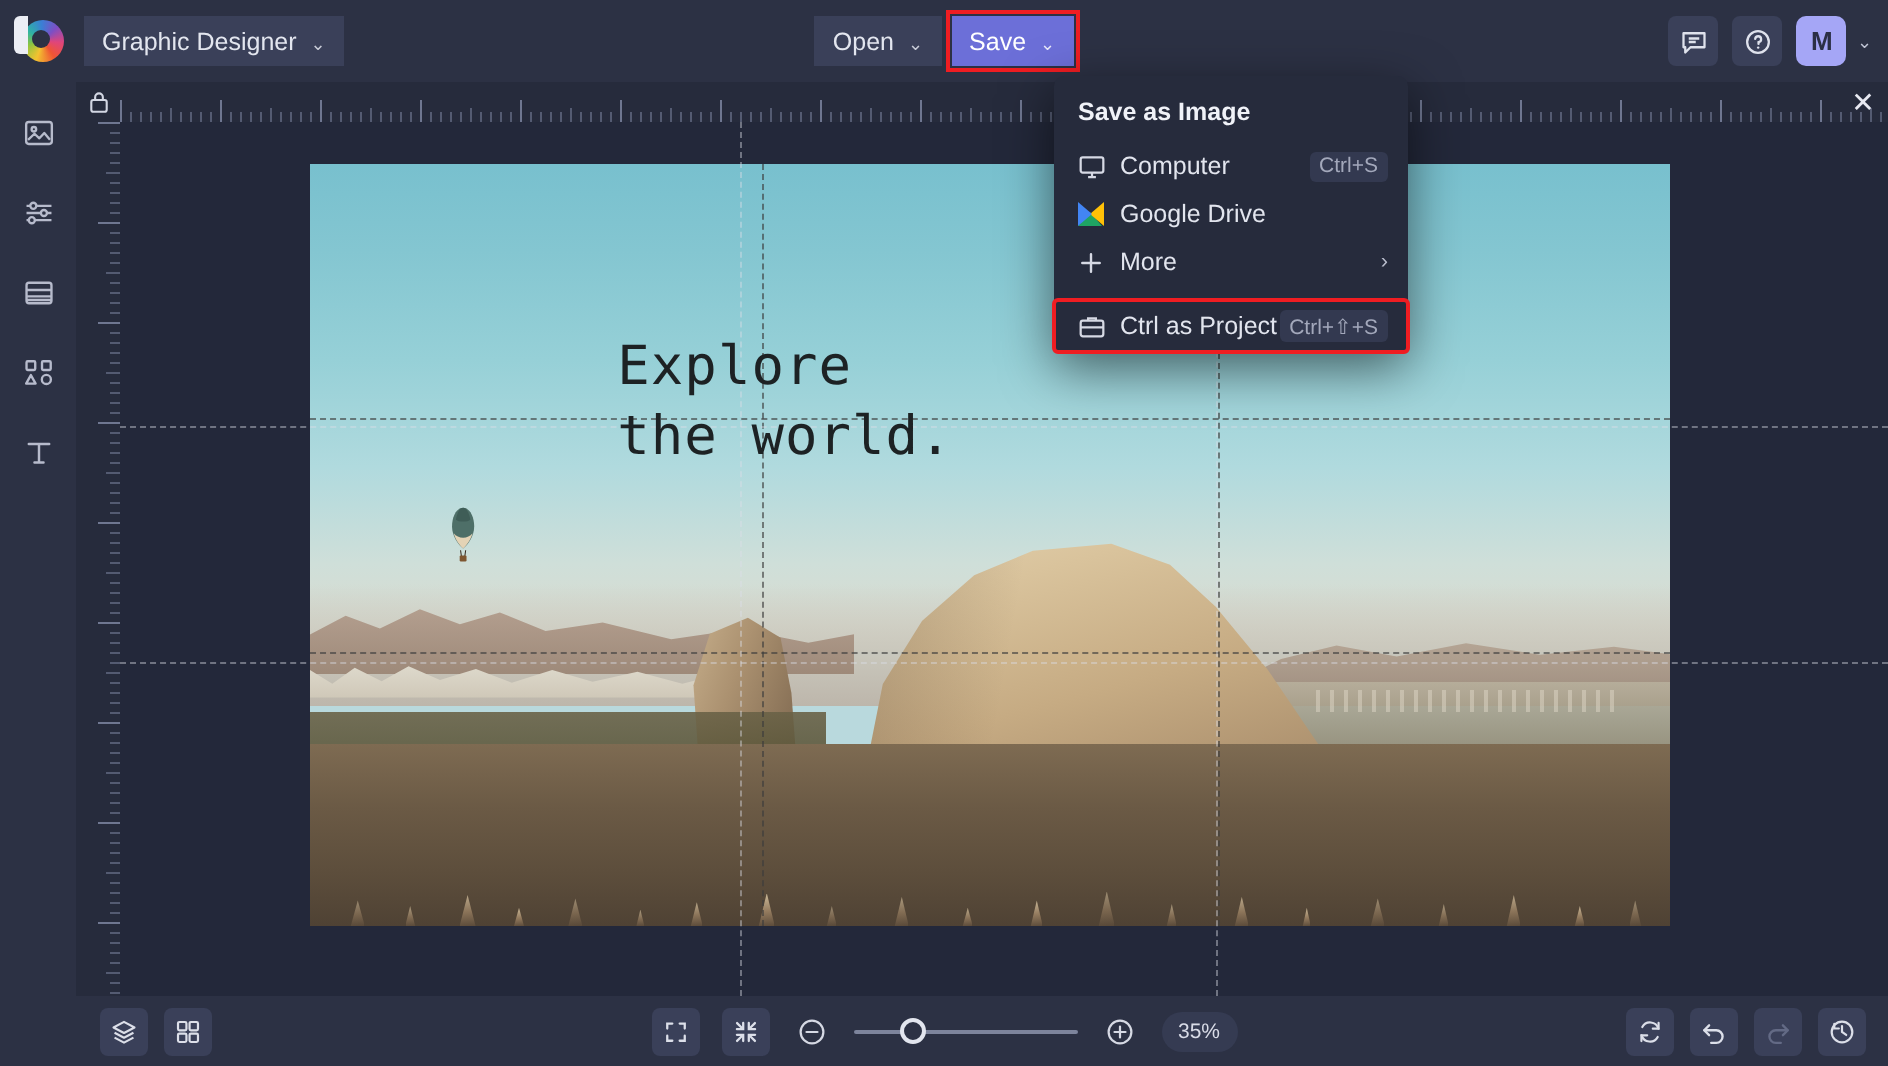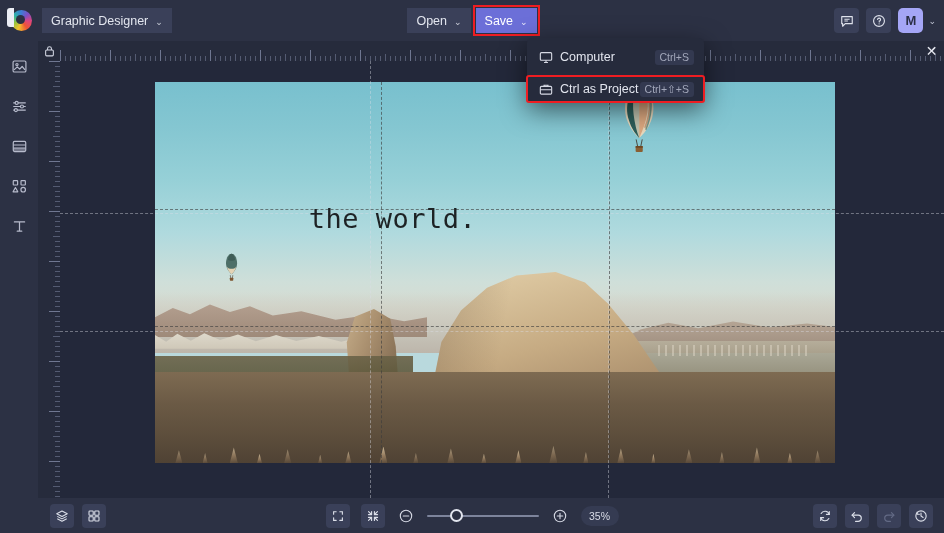--- a/index.html
+++ b/index.html
@@ -707,41 +707,61 @@
         <path d="M4 32c5 7 17 7 22 0-2 8-7 14-11 18-4-4-9-10-11-18z" fill="#e4d3b5"></path>
         <path d="M12 52l1 7M18 52l-1 7" stroke="#35291c" stroke-width="1.2"></path>
         <rect x="11" y="58" width="8" height="7" rx="1.4" fill="#7e5630"></rect>
       </svg>
 
       <div class="guide-v" style="left:33.3%"></div>
       <div class="guide-v" style="left:66.7%"></div>
       <div class="guide-h" style="top:33.3%"></div>
       <div class="guide-h" style="top:64%"></div>
 
-      <div id="canvas-text"><br><span>the world.</span></div>
+      <div id="canvas-text"><span>Explore</span><br><span>the world.</span></div>
       <div id="artboard-border"></div>
     </div>
   </div>
 
   <div id="save-menu">
+    <div id="menu-header">Save as Image</div>
 
     <div class="menu-item">
       <span class="mi-icon">
         <svg width="14" height="13" viewBox="0 0 15 14" fill="none" stroke="#d6d9e4" stroke-width="1.2">
           <rect x="1.4" y="1.8" width="12.2" height="8.2" rx="1.1"></rect>
           <path d="M5.4 12.4h4.2M7.5 10v2.4"></path>
         </svg>
       </span>
       <span class="mi-label">Computer</span>
       <span class="mi-short">Ctrl+S</span>
     </div>
 
 
-
-
+    <div class="menu-item">
+      <span class="mi-icon">
+        <span class="gdrive">
+            <i class="gd1"></i>
+            <i class="gd2"></i>
+            <i class="gd3"></i>
+          </span>
+      </span>
+      <span class="mi-label">Google Drive</span>
+    </div>
+
+
+    <div class="menu-item">
+      <span class="mi-icon">
+        <svg width="13" height="13" viewBox="0 0 14 14" stroke="#d6d9e4" stroke-width="1.3" stroke-linecap="round">
+          <path d="M7 2.3v9.4M2.3 7h9.4"></path>
+        </svg>
+      </span>
+      <span class="mi-label">More</span>
+      <span class="mi-arrow">›</span>
+    </div>
 
     <div id="menu-divider"></div>
 
     <div class="menu-item" id="save-project-row">
       <span class="mi-icon">
         <svg width="14" height="13" viewBox="0 0 15 14" fill="none" stroke="#d6d9e4" stroke-width="1.2">
           <rect x="1.4" y="3.6" width="12.2" height="8.4" rx="1.2"></rect>
           <path d="M5.4 3.6V2.4h4.2v1.2M1.4 7.2h12.2"></path>
         </svg>
       </span>

